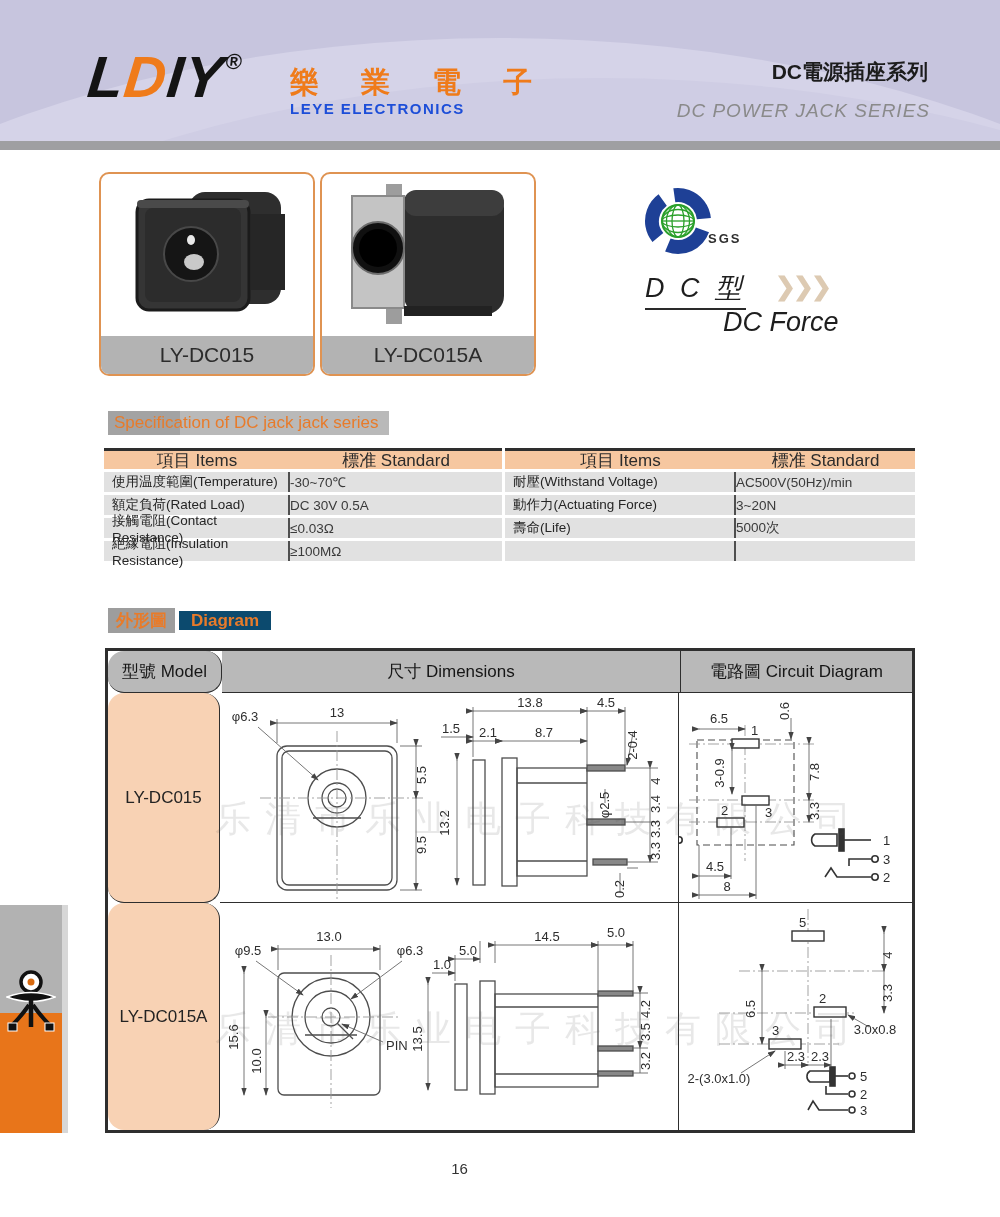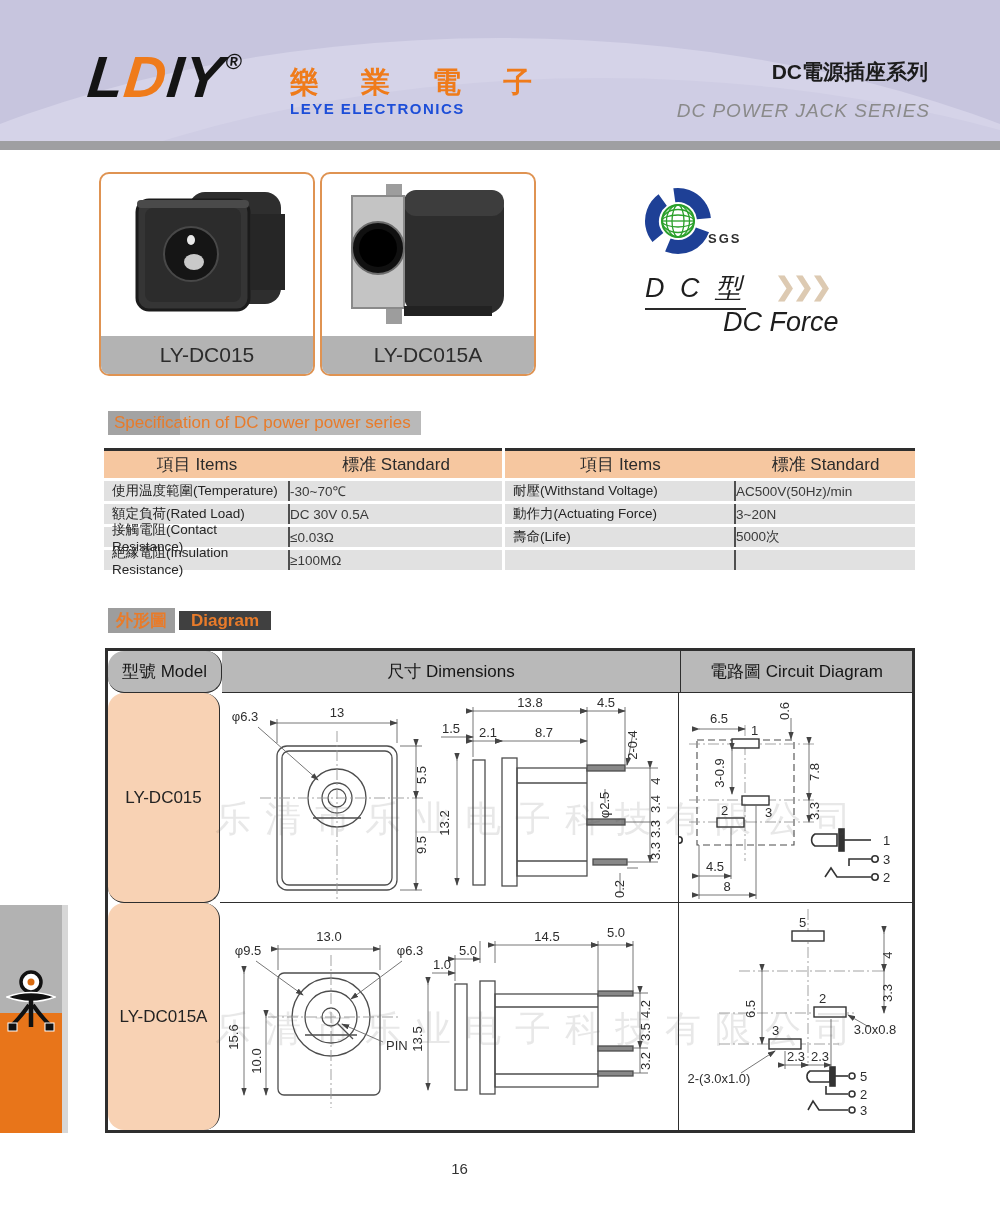--- a/index.html
+++ b/index.html
@@ -29,33 +29,33 @@
   .sgs{position:absolute;left:640px;top:183px;}
   .type-cn{position:absolute;left:645px;top:270px;font-size:27px;font-style:italic;color:#1e1e1e;border-bottom:2px solid #2a2a2a;padding-bottom:2px;letter-spacing:4px;}
   .type-chev{position:absolute;left:775px;top:272px;font-size:25px;font-weight:bold;color:#ddcab2;letter-spacing:-3px;}
   .type-en{position:absolute;left:723px;top:307px;font-size:27px;font-style:italic;color:#1e1e1e;}
 
   
   .spec-title{position:absolute;left:108px;top:411px;height:24px;line-height:24px;padding:0 10px 0 6px;color:#e87b2a;font-size:17px;background:linear-gradient(90deg,#a3a3a3 0px,#a3a3a3 72px,#b9b9b9 72px);}
   .spec-tbl{position:absolute;top:448px;border-top:3px solid #2e2e2e;}
   .spec-left{left:104px;width:398px;}
   .spec-right{left:505px;width:410px;}
-  .sp-head{height:27px;background:#f6c7a0;display:flex;align-items:center;}
+  .sp-head{height:18px;background:#f6c7a0;display:flex;align-items:center;}
   .sp-head .hc{font-size:17px;color:#2b2b2b;text-align:center;}
   .sp-row{height:20px;margin-top:3px;background:#e1e1e1;display:flex;align-items:center;}
   .sp-item{padding-left:8px;font-size:13.5px;color:#252525;box-sizing:border-box;border-right:2px solid #4f4f4f;height:100%;display:flex;align-items:center;}
   .sp-std{font-size:13.5px;color:#3a3a3a;}
   .spec-left .sp-item,.spec-left .hc1{width:186px;}
   .spec-right .sp-item,.spec-right .hc1{width:231px;}
   .spec-left .hc2{width:212px;} .spec-right .hc2{width:179px;}
 
   
   .diag-label{position:absolute;left:108px;top:609px;font-size:17px;font-weight:bold;}
   .dl-cn{background:#9d9d9d;color:#e87b2a;padding:3px 8px;}
-  .dl-en{background:#404040;color:#e87b2a;padding:0 12px;margin-left:4px;margin-top:15px;}
+  .dl-en{background:#0c4a6e;color:#e87b2a;padding:0 12px;margin-left:4px;margin-top:15px;}
   .dtable{position:absolute;left:105px;top:648px;width:810px;height:485px;border:3px solid #2e2e2e;box-sizing:border-box;}
   .drow{display:flex;}
   .dcell{box-sizing:border-box;border-right:1.5px solid #2e2e2e;border-bottom:1.5px solid #2e2e2e;}
   .dcell:last-child{border-right:none;}
   .drow:last-child .dcell{border-bottom:none;}
   .dhead .dcell{background:#b9b9b9;height:42px;display:flex;align-items:center;justify-content:center;font-size:17px;color:#161616;}
   .c-model{width:114px;border-radius:16px;} .c-dims{width:459px;} .c-circ{flex:1;}
   .model-cell{background:#f8d2b4;display:flex;align-items:center;justify-content:center;font-size:17px;color:#232323;}
   .r1 .dcell{height:210px;} .r2 .dcell{height:227px;}
   .draw{display:block;}
@@ -132,21 +132,21 @@
         <path d="M22,38 H54"></path>
       </g>
       <text x="68" y="60" font-size="58" font-weight="800" fill="#1e4096" letter-spacing="2">SGS</text>
     </svg>
   </div>
 
   <div class="type-cn">D C 型</div>
   <div class="type-chev">❯❯❯</div>
   <div class="type-en">DC  Force</div>
 
-  <div class="spec-title">Specification of DC power power series</div>
+  <div class="spec-title">Specification of DC jack jack series</div>
 
   <div class="spec-tbl spec-left">
     <div class="sp-head">
       <div class="hc hc1">項目 Items</div>
       <div class="hc hc2">標准 Standard</div>
     </div>
     <div class="sp-row">
         <div class="sp-item">使用温度範圍(Temperature)</div>
         <div class="sp-std">-30~70℃</div>
       </div>

